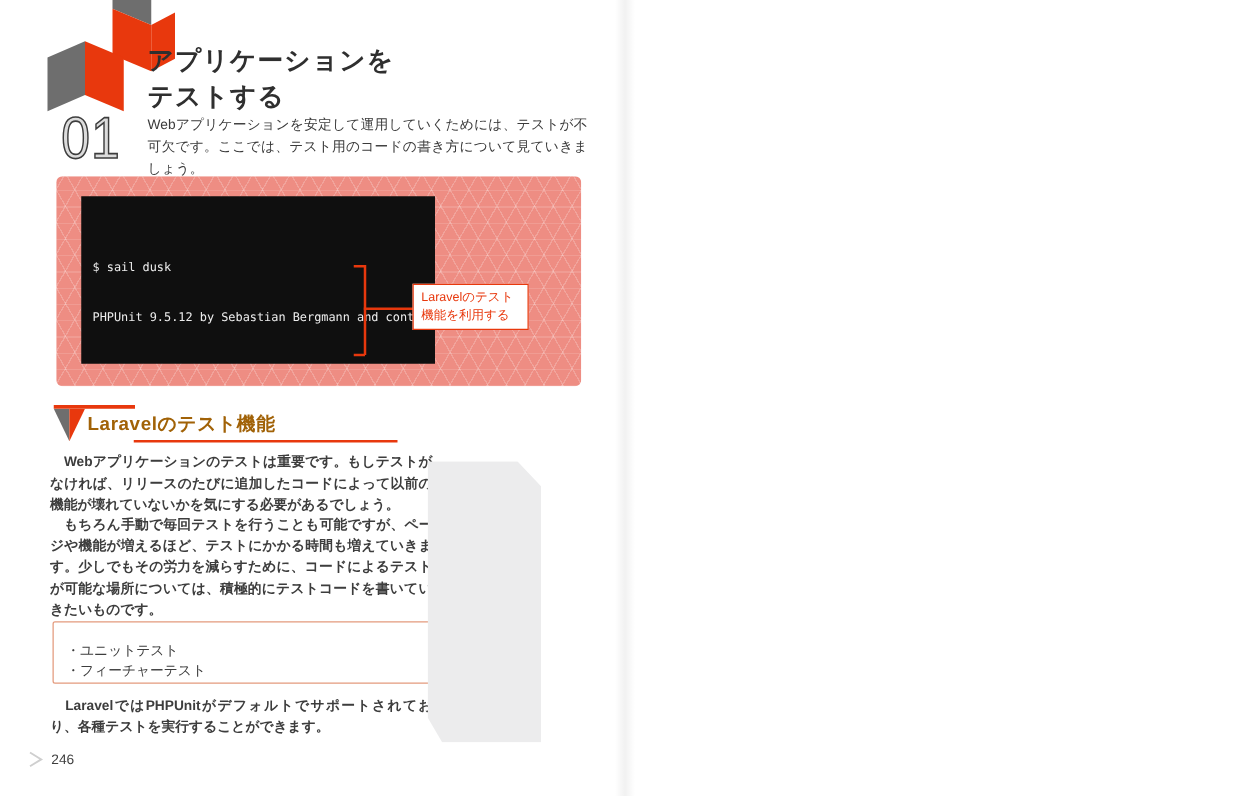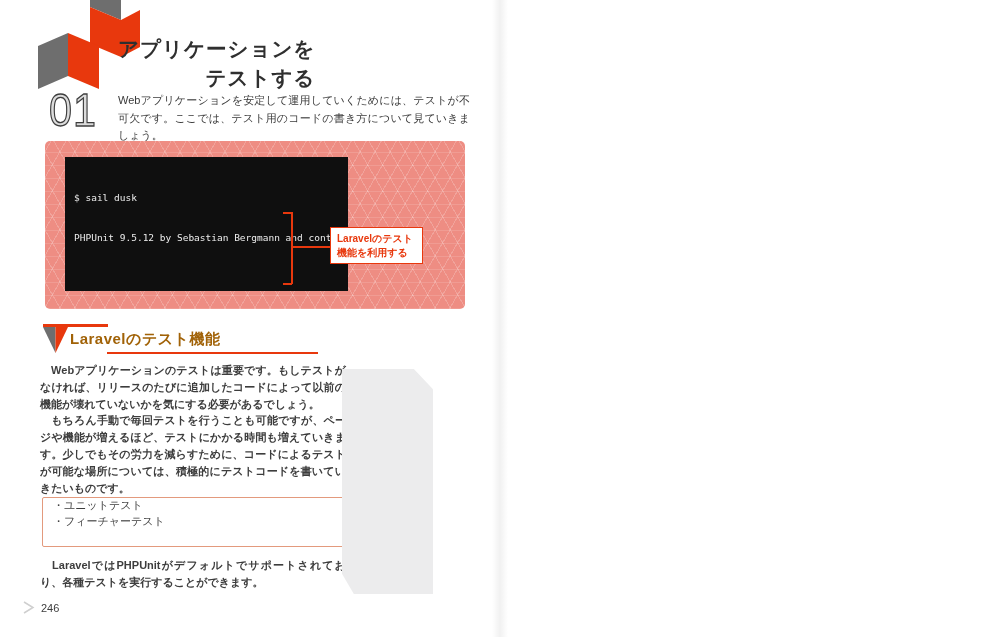--- a/index.html
+++ b/index.html
@@ -15,47 +15,47 @@
           background:linear-gradient(to right,rgba(0,0,0,0),rgba(0,0,0,.055) 50%,rgba(0,0,0,0));}
 
   
   .deco{background:#ececed;}
   .deco-left{left:342px;top:369px;width:91px;height:225px;
              clip-path:polygon(0 0,79% 0,100% 9%,100% 100%,13% 100%,0 91%);}
 
   
   .num01{left:49px;top:82px;font-size:47px;font-weight:400;letter-spacing:1px;
          color:rgba(61,61,61,.18);-webkit-text-stroke:1.3px #3d3d3d;transform:scaleX(.88);transform-origin:left;}
-  .title{left:118px;top:34px;font-size:20.5px;font-weight:700;color:#2f2f2f;line-height:29px;letter-spacing:1px;text-align:right;}
+  .title{left:118px;top:34px;font-size:20.5px;font-weight:700;color:#2f2f2f;line-height:29px;letter-spacing:1px;}
   .lead{left:118px;top:92px;width:352px;font-size:11px;font-weight:400;line-height:17.5px;color:#3a3a3a;text-align:justify;}
 
   
   .salmon{left:45px;top:141px;width:420px;height:168px;border-radius:5px;background-color:#ee8d83;
     background-image:
       repeating-linear-gradient(60deg,rgba(255,255,255,.20) 0 1px,transparent 1px 13px),
       repeating-linear-gradient(-60deg,rgba(255,255,255,.20) 0 1px,transparent 1px 13px),
       repeating-linear-gradient(0deg,rgba(255,255,255,.13) 0 1px,transparent 1px 13px);}
   .term1{left:65px;top:157px;width:283px;height:134px;background:#0f0f0f;color:#ededed;
          font-family:"DejaVu Sans Mono",monospace;font-size:9.5px;line-height:13.4px;
-         padding:7px 9px;box-sizing:border-box;white-space:pre;overflow:hidden;}
+         padding:24px 9px;box-sizing:border-box;white-space:pre;overflow:hidden;}
   .tl{min-height:13.4px;}
   .callout{left:330px;top:227px;width:93px;background:#fff;border:1.5px solid #e8380d;
-           color:#e8380d;font-size:10px;font-weight:700;line-height:13.5px;padding:4px 6px;box-sizing:border-box;}
+           color:#e8380d;font-size:10px;font-weight:400;line-height:13.5px;padding:4px 6px;box-sizing:border-box;}
   .bk{background:#e8380d;}
 
   
   .h-bar{left:43px;top:324px;width:65px;height:2.5px;background:#e8380d;}
   .h-tri{left:43px;top:327px;}
   .h-text{left:70px;top:330px;font-size:15px;font-weight:700;color:#a16207;letter-spacing:.5px;}
   .h-underline{left:107px;top:352px;width:211px;height:2px;background:#e8380d;}
 
   .para{font-size:11px;line-height:16.8px;color:#3d3d3d;text-align:justify;margin:0;font-weight:bold;}
   .lcol{left:40px;top:362px;width:306px;}
   .note-box{left:42px;top:497px;width:303px;height:50px;border:1px solid #e39a7d;border-radius:2px;
-            padding:0 10px;box-sizing:border-box;}
+            padding:16px 10px;box-sizing:border-box;}
   .note-box div{font-size:11px;line-height:15.5px;}
   .l-close{left:40px;top:557px;width:306px;}
 
   
   .pagenum{font-size:11px;color:#3d3d3d;text-align:right;}
   .chev{stroke:#cfcfcf;stroke-width:1.5;fill:none;}
 </style>
 </head>
 <body>
 

